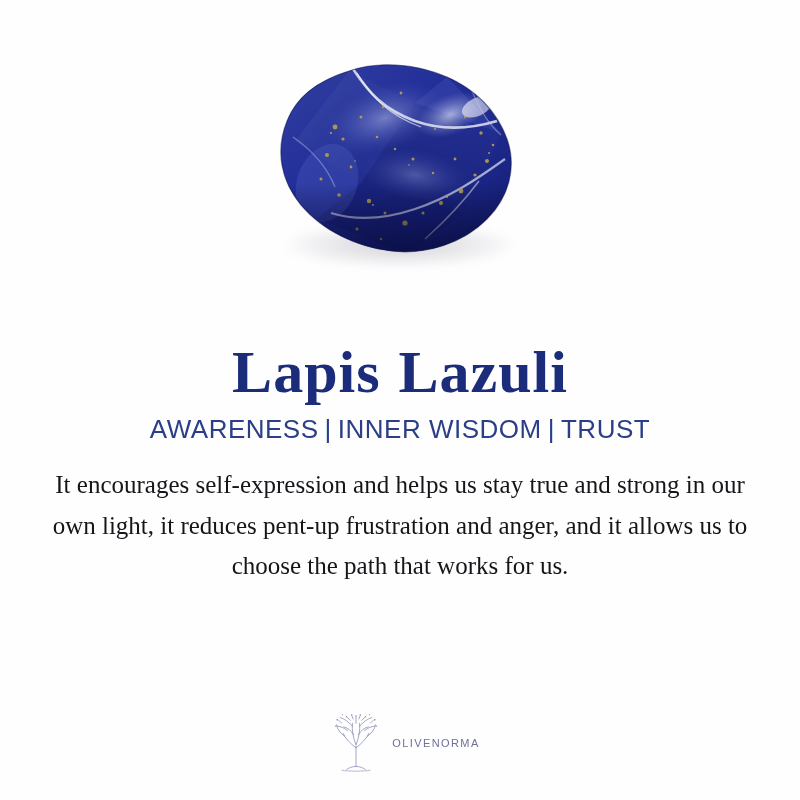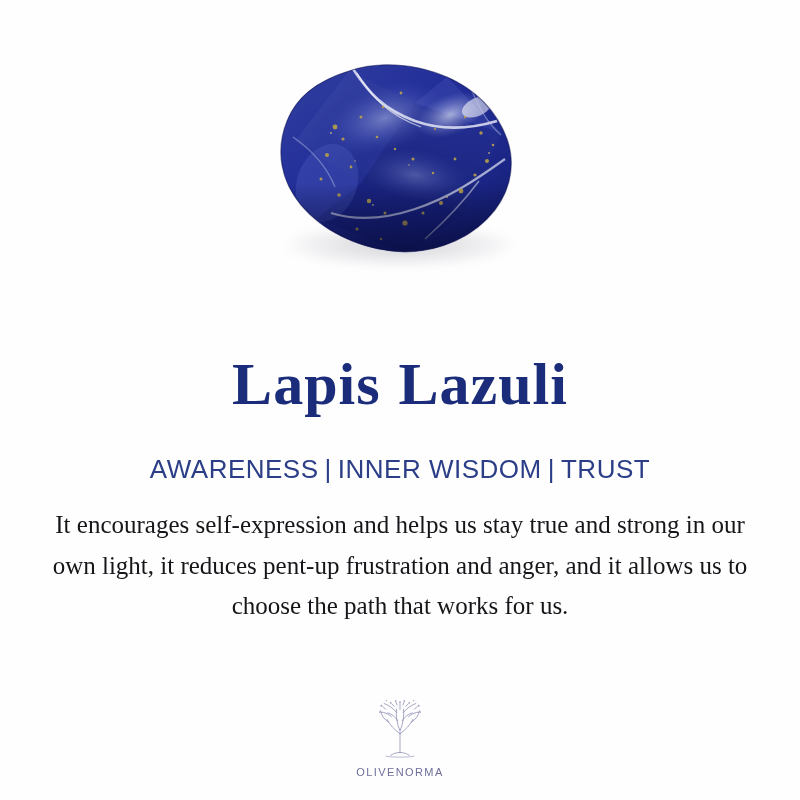--- a/index.html
+++ b/index.html
@@ -51,33 +51,33 @@
   .stone {
     position: absolute;
     left: 0;
     top: 0;
     width: 270px;
     height: 200px;
   }
 
   
   .title {
-    margin-top: 24px;
+    margin-top: 12px;
     font-family: "Liberation Serif", serif;
     font-size: 60px;
     font-weight: 700;
     color: #1b2d7a;
     letter-spacing: 1px;
     line-height: 1;
     text-align: center;
   }
   .title .sp { display: inline-block; width: 18px; }
 
   .keywords {
-    margin-top: 40px;
+    margin-top: 12px;
     font-family: "Liberation Sans", sans-serif;
     font-size: 26px;
     font-weight: 300;
     color: #2b3e87;
     letter-spacing: 0.5px;
     text-align: right;
     white-space: nowrap;
   }
   .keywords .divider {
     color: #2b3e87;
@@ -95,22 +95,23 @@
     text-align: center;
   }
 
   
   .logo-area {
     position: absolute;
     bottom: 22px;
     left: 0;
     width: 800px;
     display: flex;
-    flex-direction: column;
+    flex-direction: row;
     align-items: center;
+    justify-content: center;
   }
   .logo-mark {
     width: 72px;
     height: 72px;
     opacity: 0.85;
   }
   .logo-text {
     margin-top: 2px;
     font-family: "Liberation Sans", sans-serif;
     font-size: 11px;

